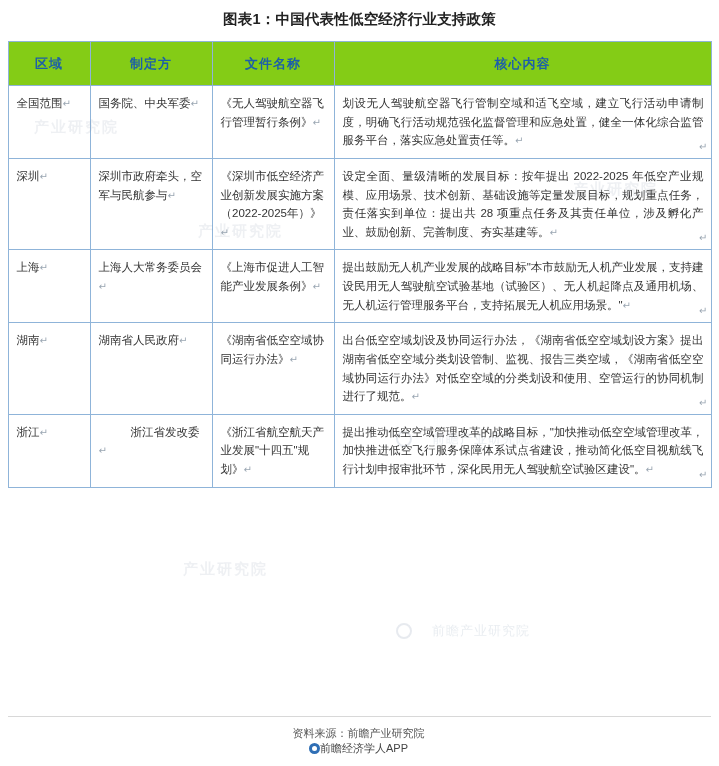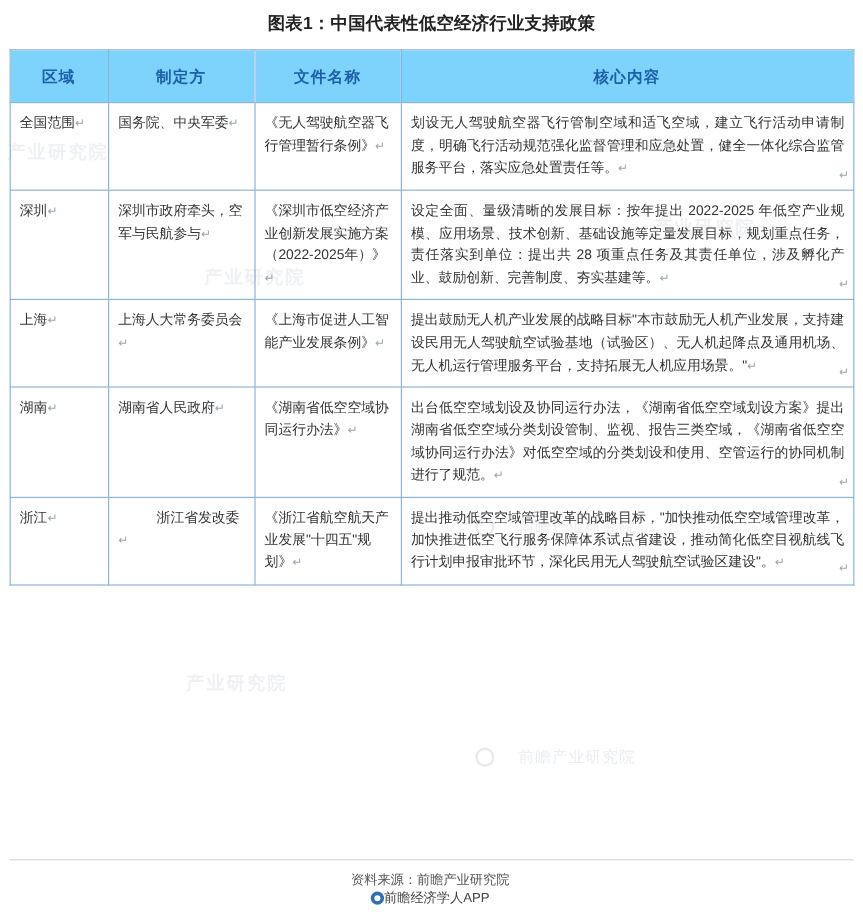--- a/index.html
+++ b/index.html
@@ -39,21 +39,21 @@
   table.main th, table.main td {
     border: 1px solid #8fb4d9;
     vertical-align: top;
     padding: 8px 7px 8px 8px;
     font-size: 11.5px;
     line-height: 1.62;
     color: #333;
     position: relative;
   }
   table.main thead th {
-    background: #7dd3fc;
+    background: #84cc16;
     color: #1d5fa8;
     font-weight: bold;
     font-size: 13px;
     text-align: center;
     vertical-align: middle;
     padding: 11px 6px;
     letter-spacing: 1px;
     margin-top: 33px;
   }
   td.region {
@@ -138,20 +138,21 @@
   }
   
   .wm {
     position: absolute;
     color: rgba(120, 140, 165, 0.13);
     font-size: 15px;
     font-weight: bold;
     white-space: nowrap;
     pointer-events: none;
     letter-spacing: 2px;
+    margin-left: 28px;
   }
   .wm-circle {
     position: absolute;
     pointer-events: none;
     color: rgba(120, 140, 165, 0.16);
     font-size: 13px;
     white-space: nowrap;
     display: flex;
     align-items: center;
     gap: 20px;

